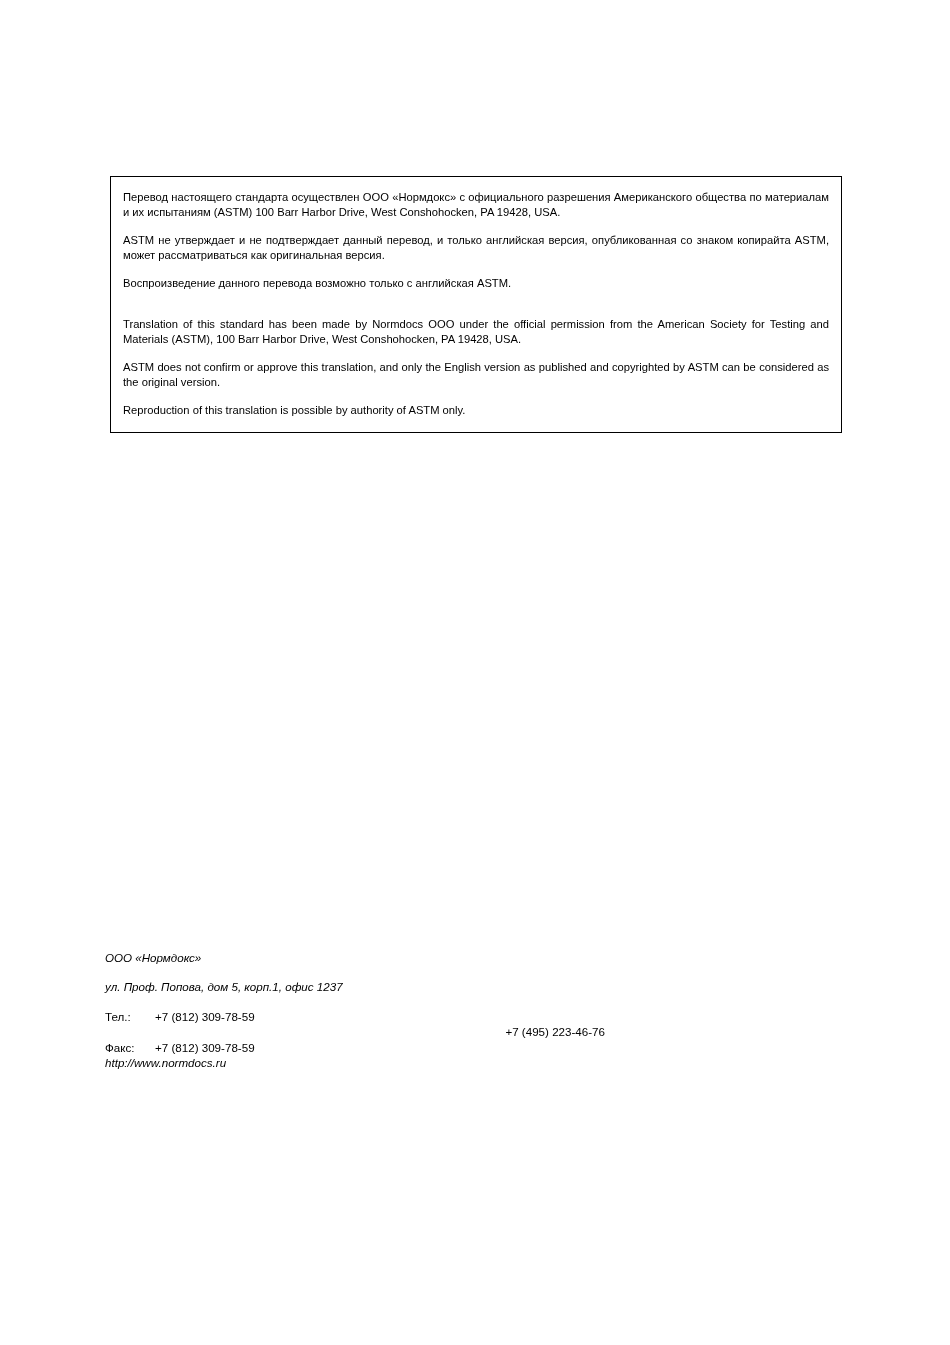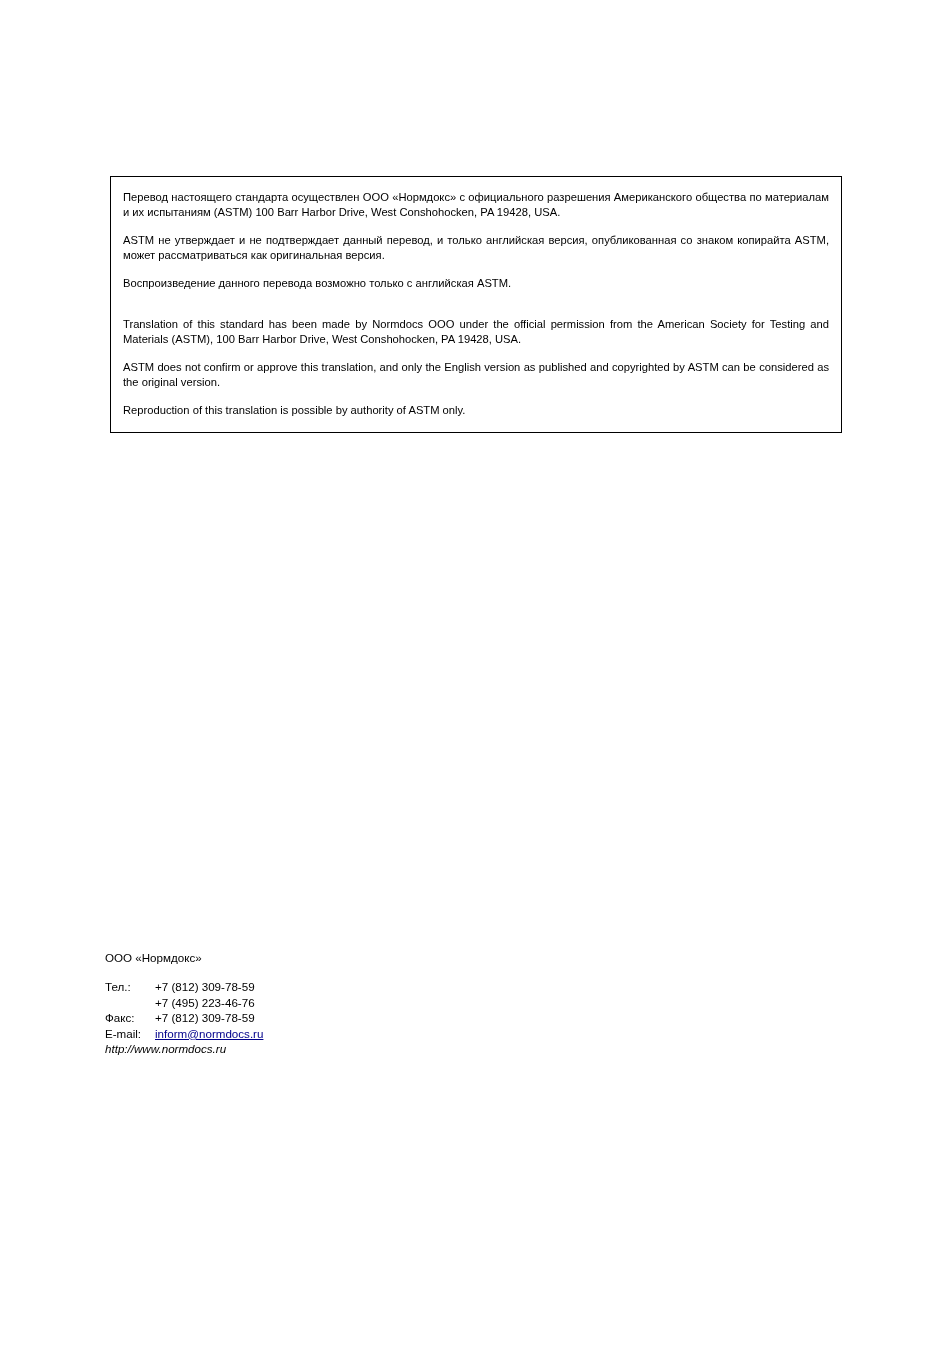--- a/index.html
+++ b/index.html
@@ -54,36 +54,38 @@
   .contact {
     position: absolute;
     left: 105px;
     top: 950px;
     width: 500px;
     font-size: 11.6px;
     line-height: 15.4px;
   }
   .contact .line {
     white-space: pre;
+    font-style: italic;
   }
   .contact .block {
     margin-bottom: 14px;
   }
   .contact .block:last-child {
     margin-bottom: 0;
   }
   .contact .labelled {
     display: flex;
   }
   .contact .labelled .lbl {
     width: 50px;
     flex: 0 0 50px;
   }
   .contact .indent {
     padding-left: 50px;
+    text-align: right;
   }
   .contact a.email {
     color: #00008b;
     text-decoration: underline;
   }
   .contact .url {
     color: #000000;
     font-style: italic;
   }
 </style>
@@ -101,38 +103,35 @@
     <p>Reproduction of this translation is possible by authority of ASTM only.</p>
   </div>
 
   <div class="contact">
 
     <div class="block">
       <div class="line">ООО «Нормдокс»</div>
     </div>
 
     <div class="block">
+      <div class="line">ул. Проф. Попова, дом 5, корп.1, офис 1237</div>
     </div>
 
     <div class="block">
       <div class="labelled">
         <span class="lbl">Тел.:</span>
         <span>+7 (812) 309-78-59</span>
       </div>
       <div class="indent">
         <span>+7 (495) 223-46-76</span>
       </div>
       <div class="labelled">
         <span class="lbl">Факс:</span>
         <span>+7 (812) 309-78-59</span>
       </div>
-      <div class="labelled">
-        <span class="lbl">E-mail:</span>
-        <a class="email" href="#">inform@normdocs.ru</a>
-      </div>
       <div class="url">
         <span>http://www.normdocs.ru</span>
       </div>
     </div>
 
   </div>
 
 </div>
 
 </body></html>

